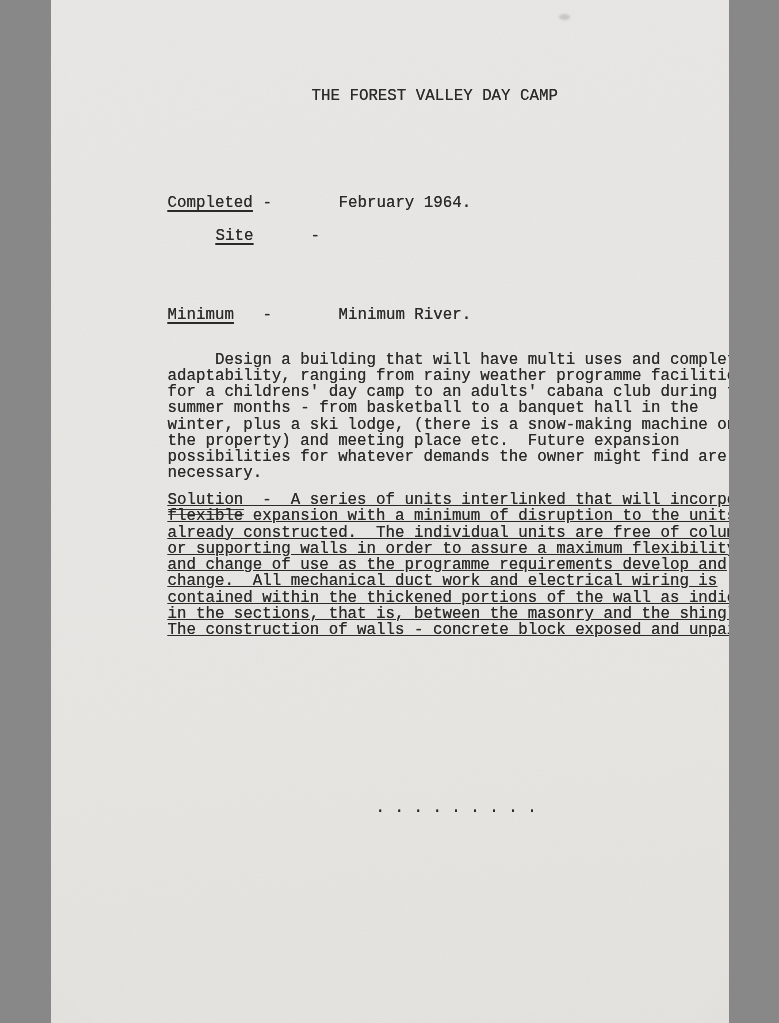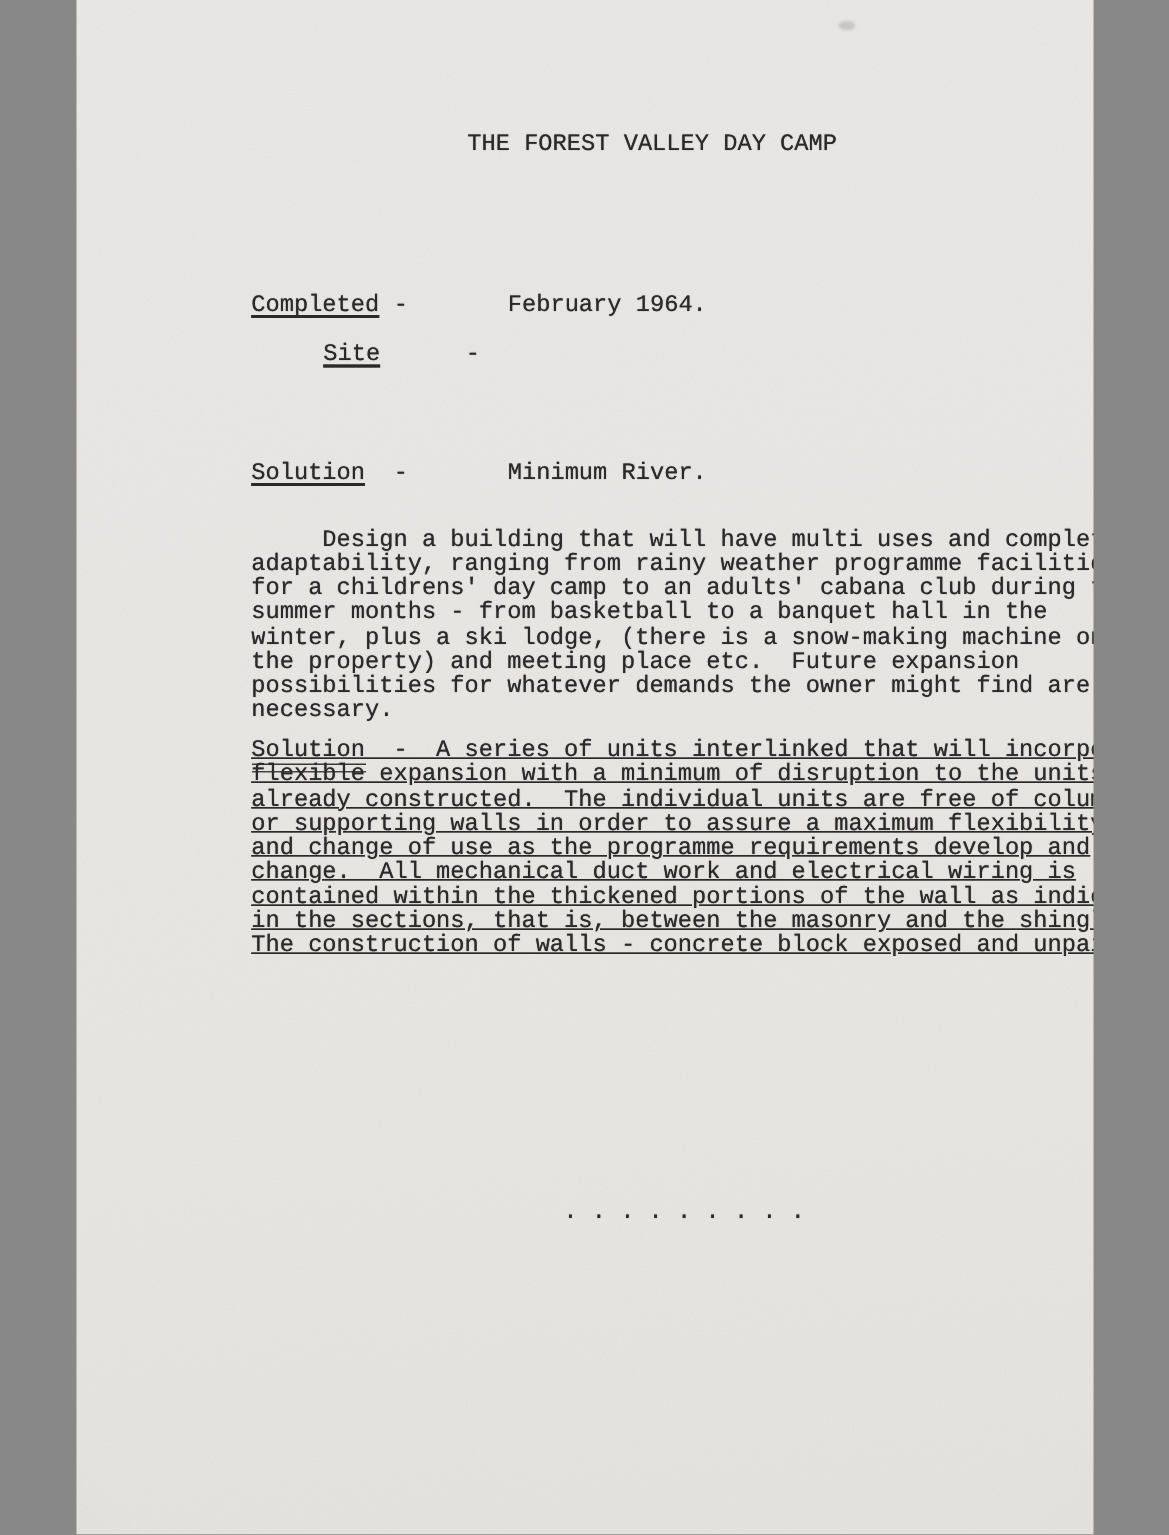--- a/index.html
+++ b/index.html
@@ -89,21 +89,21 @@
 
   <div class="t title1">THE FOREST VALLEY DAY CAMP</div>
 
   <div class="t c-label r-completed lbl">Completed</div>
   <div class="t c-dash r-completed">-</div>
   <div class="t c-value r-completed">February 1964.</div>
 
   <div class="t c-label r-site lbl">Site</div>
   <div class="t c-dash r-site">-</div>
 
-  <div class="t c-label r-problem lbl">Solution</div>
+  <div class="t c-label r-problem lbl">Minimum</div>
   <div class="t c-dash r-problem">-</div>
   <div class="t c-value r-problem">Minimum River.</div>
 
   <div class="t para para-brief">     Design a building that will have multi uses and complete
 adaptability, ranging from rainy weather programme facilities
 for a childrens' day camp to an adults' cabana club during the
 summer months - from basketball to a banquet hall in the
 winter, plus a ski lodge, (there is a snow-making machine on
 the property) and meeting place etc.  Future expansion
 possibilities for whatever demands the owner might find are

